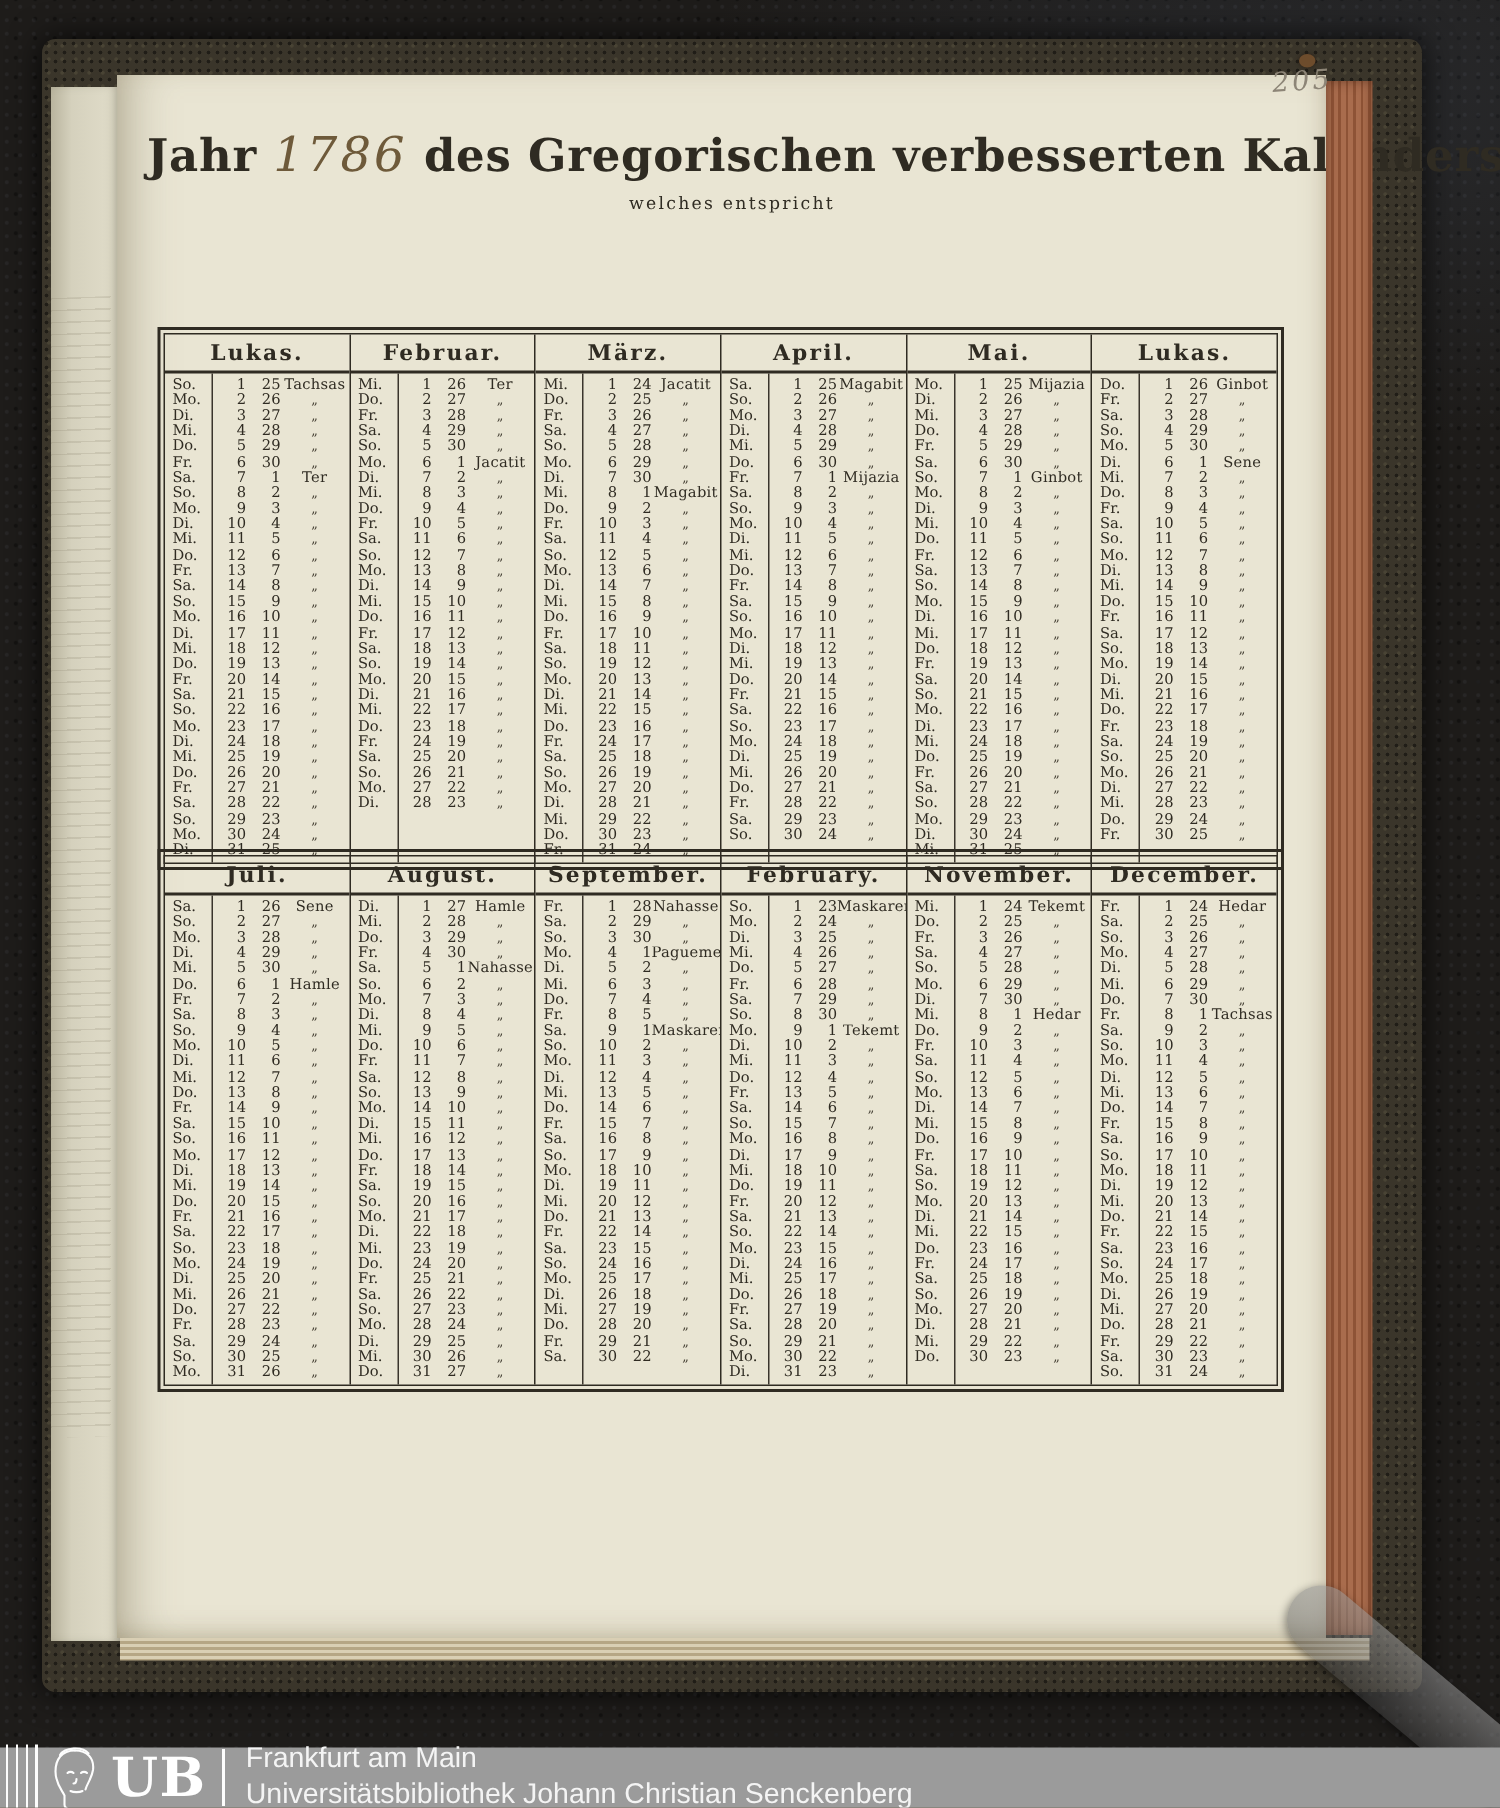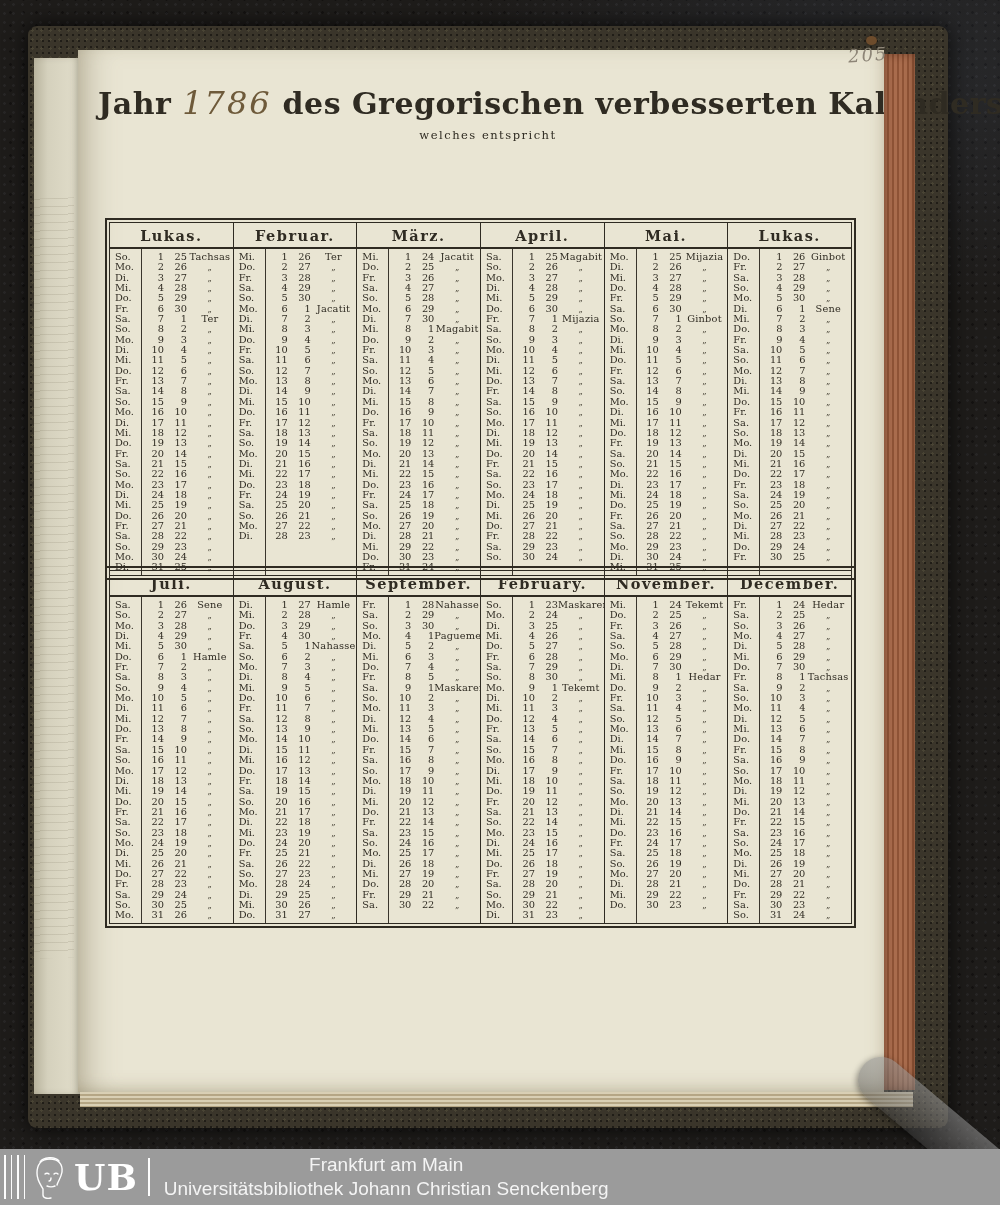--- a/index.html
+++ b/index.html
@@ -66,22 +66,22 @@
   .c-greg{width:23px;text-align:right;}
   .c-abyss{width:23px;text-align:right;}
   .c-name{flex:1;text-align:center;letter-spacing:.2px;overflow:hidden;}
   .c-name.ditto{font-size:8.5px;color:#454034;}
   
   .bookmark{position:absolute;left:862px;top:1046px;width:250px;height:46px;
     background:linear-gradient(180deg,rgba(150,150,150,.55),rgba(70,70,70,.45));
     border-radius:24px 3px 3px 24px;transform:rotate(40deg);transform-origin:6px 23px;
     box-shadow:0 2px 6px rgba(0,0,0,.4);}
   
-  .banner{position:absolute;left:0;bottom:0;width:1000px;height:56px;background:#9b9b9b;
-    display:flex;align-items:center;font-family:"Liberation Sans",sans-serif;text-align:center;}
+  .banner{position:absolute;left:0;bottom:0;width:1000px;height:40px;background:#9b9b9b;
+    display:flex;align-items:center;font-family:"Liberation Sans",sans-serif;}
   .logo{display:flex;align-items:center;height:100%;}
   .logo-lines{width:22px;height:44px;margin-left:4px;
     background:repeating-linear-gradient(90deg,#fdfdfd 0 1.5px,transparent 1.5px 6.5px);}
   .logo-portrait{margin-left:4px;}
   .logo-ub{color:#fff;font-family:"DejaVu Serif",serif;font-weight:bold;font-size:36px;letter-spacing:1px;margin:0 10px 0 4px;}
   .logo-divider{width:2px;height:38px;background:#fdfdfd;}
   .banner-text{margin-left:14px;color:#f4f4f4;font-size:19px;line-height:24px;}
 </style>
 </head>
 <body>

